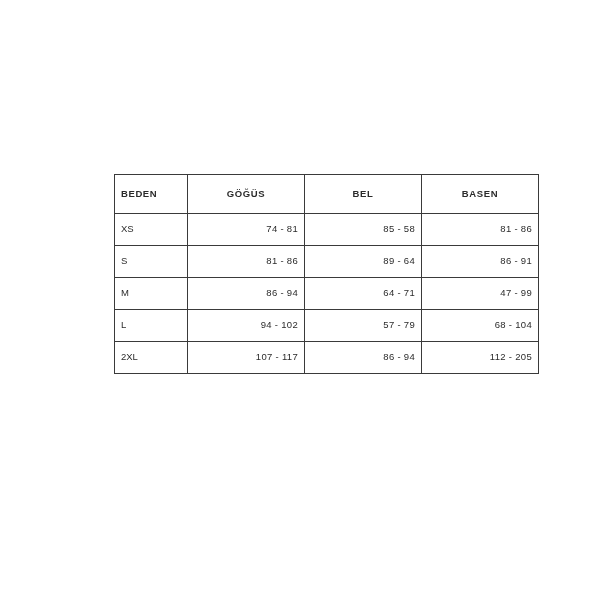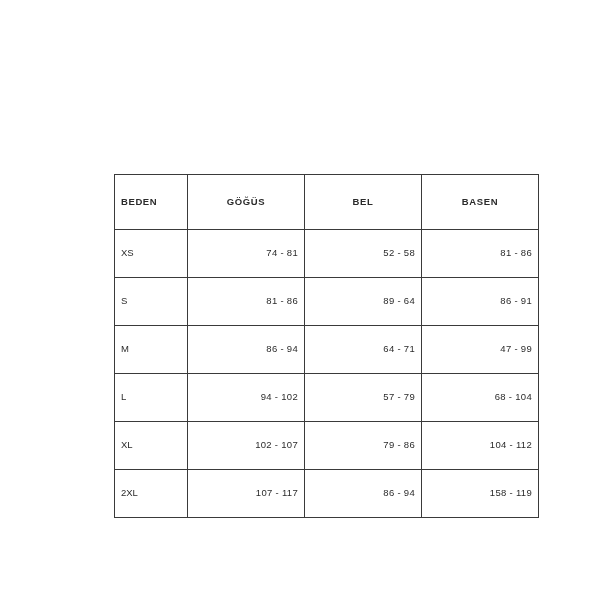--- a/index.html
+++ b/index.html
@@ -29,21 +29,21 @@
     border-collapse: collapse;
     width: 372px;
     table-layout: fixed;
   }
   table.size-table th,
   table.size-table td {
     border: 1px solid #3a3a3a;
     height: 31px;
     font-size: 9.5px;
     color: #2b2b2b;
-    padding: 8px 6px;
+    padding: 0 6px;
     line-height: 1.1;
     margin-top: 24px;
   }
   table.size-table thead th {
     font-weight: bold;
     letter-spacing: 0.6px;
     font-size: 9.5px;
     height: 38px;
   }
   th.col-beden, td.cell-beden {
@@ -77,21 +77,21 @@
           <th class="col-beden">BEDEN</th>
           <th class="col-measure">GÖĞÜS</th>
           <th class="col-measure">BEL</th>
           <th class="col-measure">BASEN</th>
         </tr>
       </thead>
       <tbody>
         <tr>
           <td class="cell-beden">XS</td>
           <td class="cell-measure">74 - 81</td>
-          <td class="cell-measure">52 - 58</td>
+          <td class="cell-measure">85 - 58</td>
           <td class="cell-measure">81 - 86</td>
         </tr>
         <tr>
           <td class="cell-beden">S</td>
           <td class="cell-measure">81 - 86</td>
           <td class="cell-measure">89 - 64</td>
           <td class="cell-measure">86 - 91</td>
         </tr>
         <tr>
           <td class="cell-beden">M</td>
@@ -99,28 +99,22 @@
           <td class="cell-measure">64 - 71</td>
           <td class="cell-measure">47 - 99</td>
         </tr>
         <tr>
           <td class="cell-beden">L</td>
           <td class="cell-measure">94 - 102</td>
           <td class="cell-measure">57 - 79</td>
           <td class="cell-measure">68 - 104</td>
         </tr>
         <tr>
-          <td class="cell-beden">XL</td>
-          <td class="cell-measure">102 - 107</td>
-          <td class="cell-measure">79 - 86</td>
-          <td class="cell-measure">104 - 112</td>
-        </tr>
-        <tr>
           <td class="cell-beden">2XL</td>
           <td class="cell-measure">107 - 117</td>
           <td class="cell-measure">86 - 94</td>
-          <td class="cell-measure">158 - 119</td>
+          <td class="cell-measure">112 - 205</td>
         </tr>
       </tbody>
     </table>
   </div>
 
 </div>
 
 </body></html>

